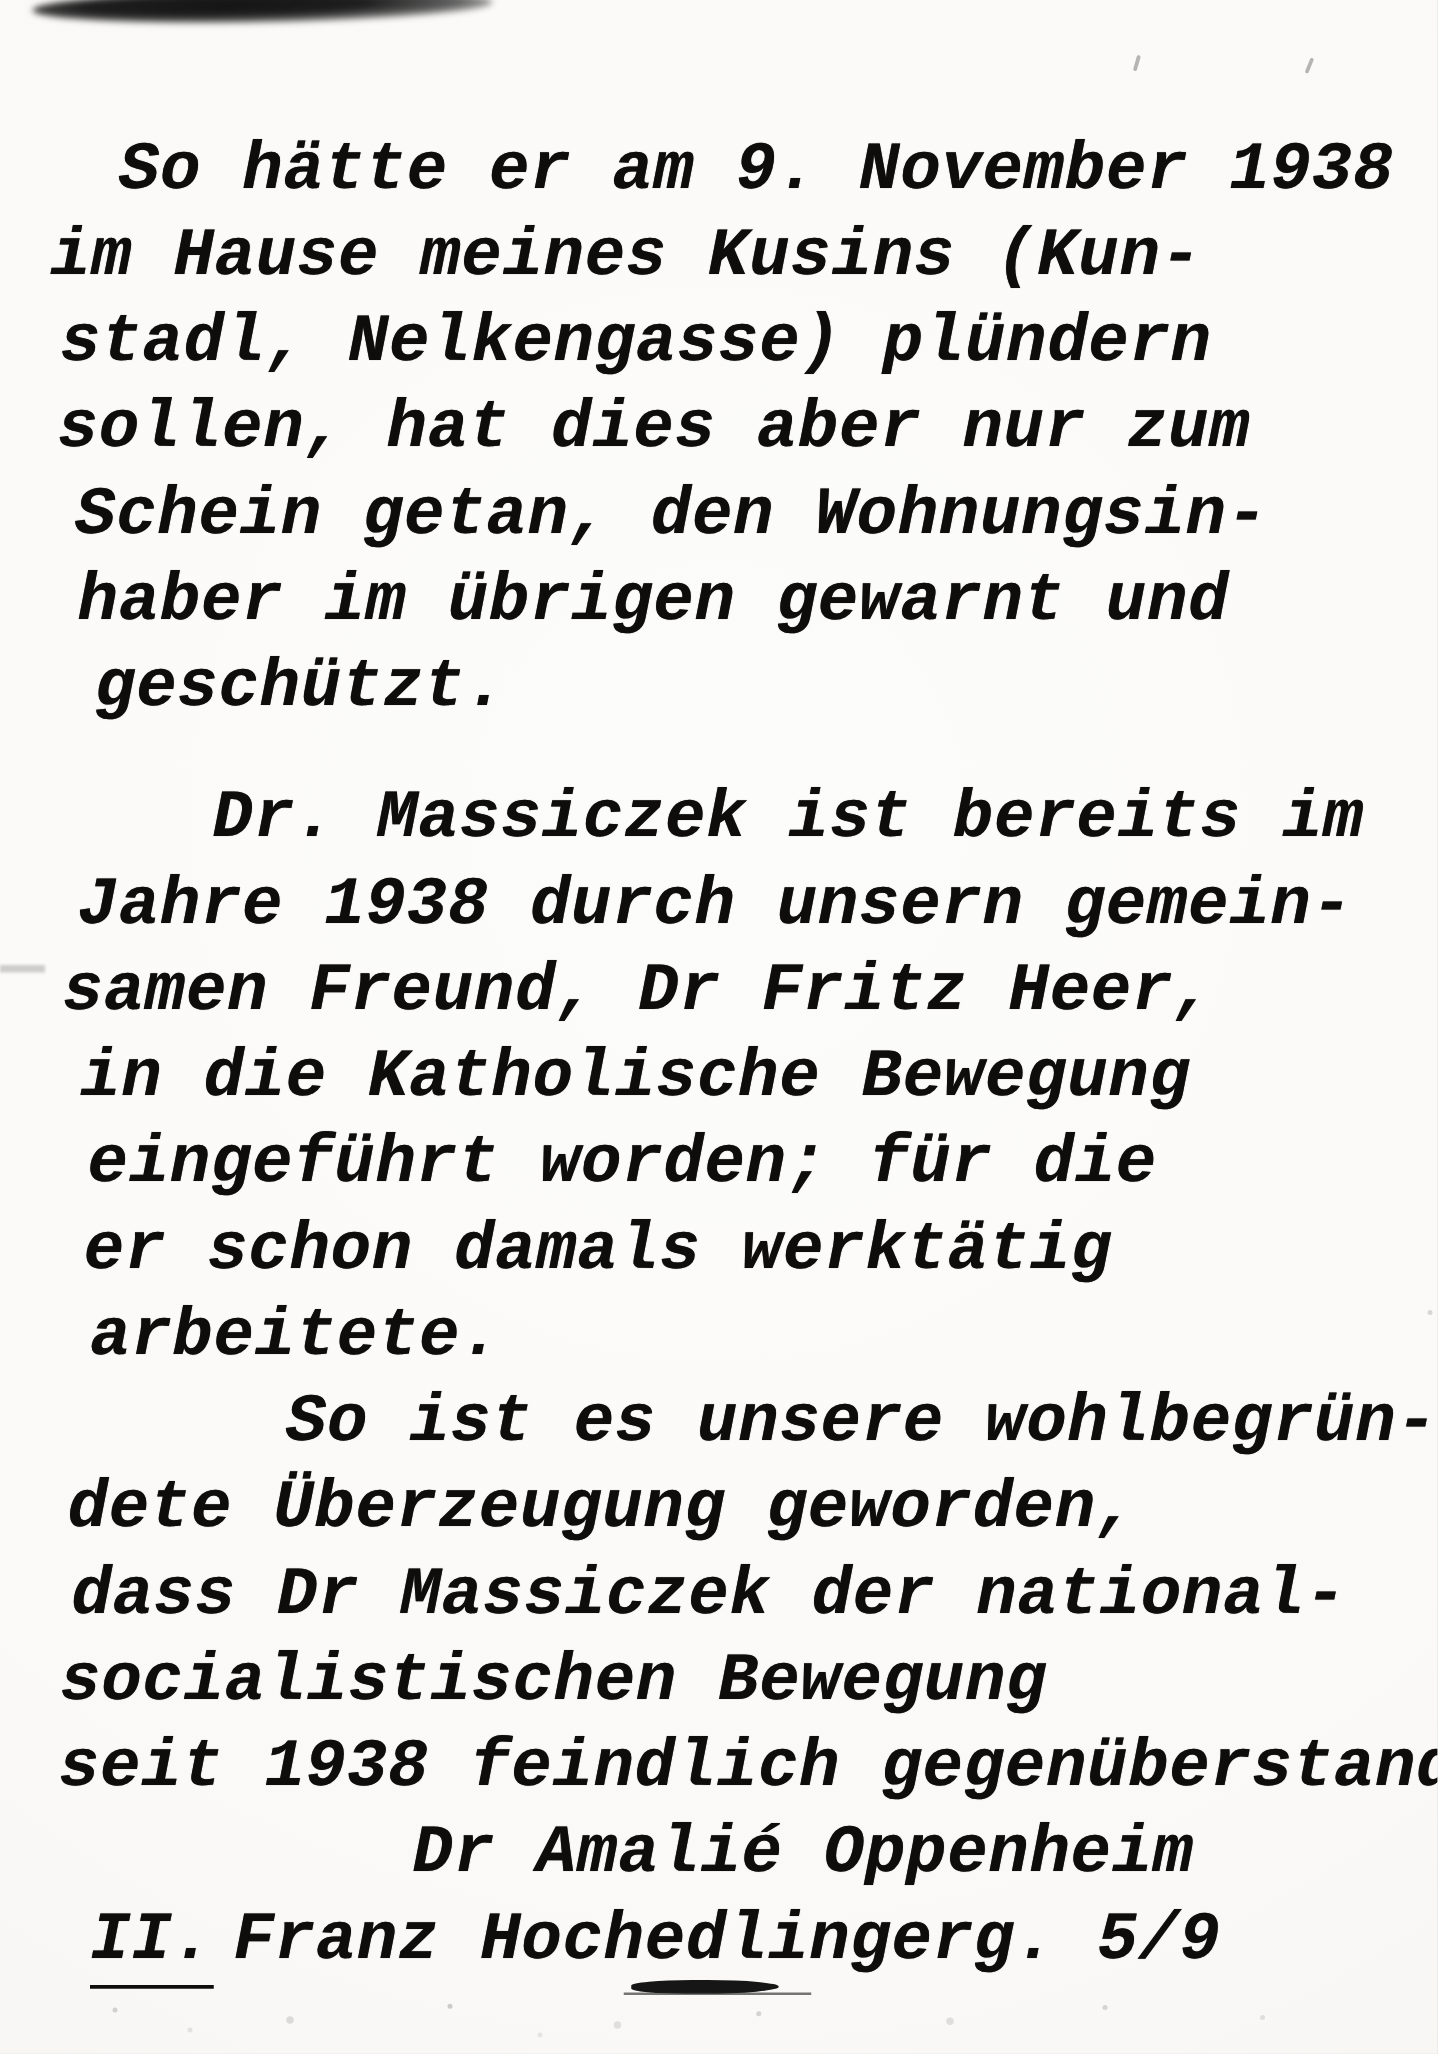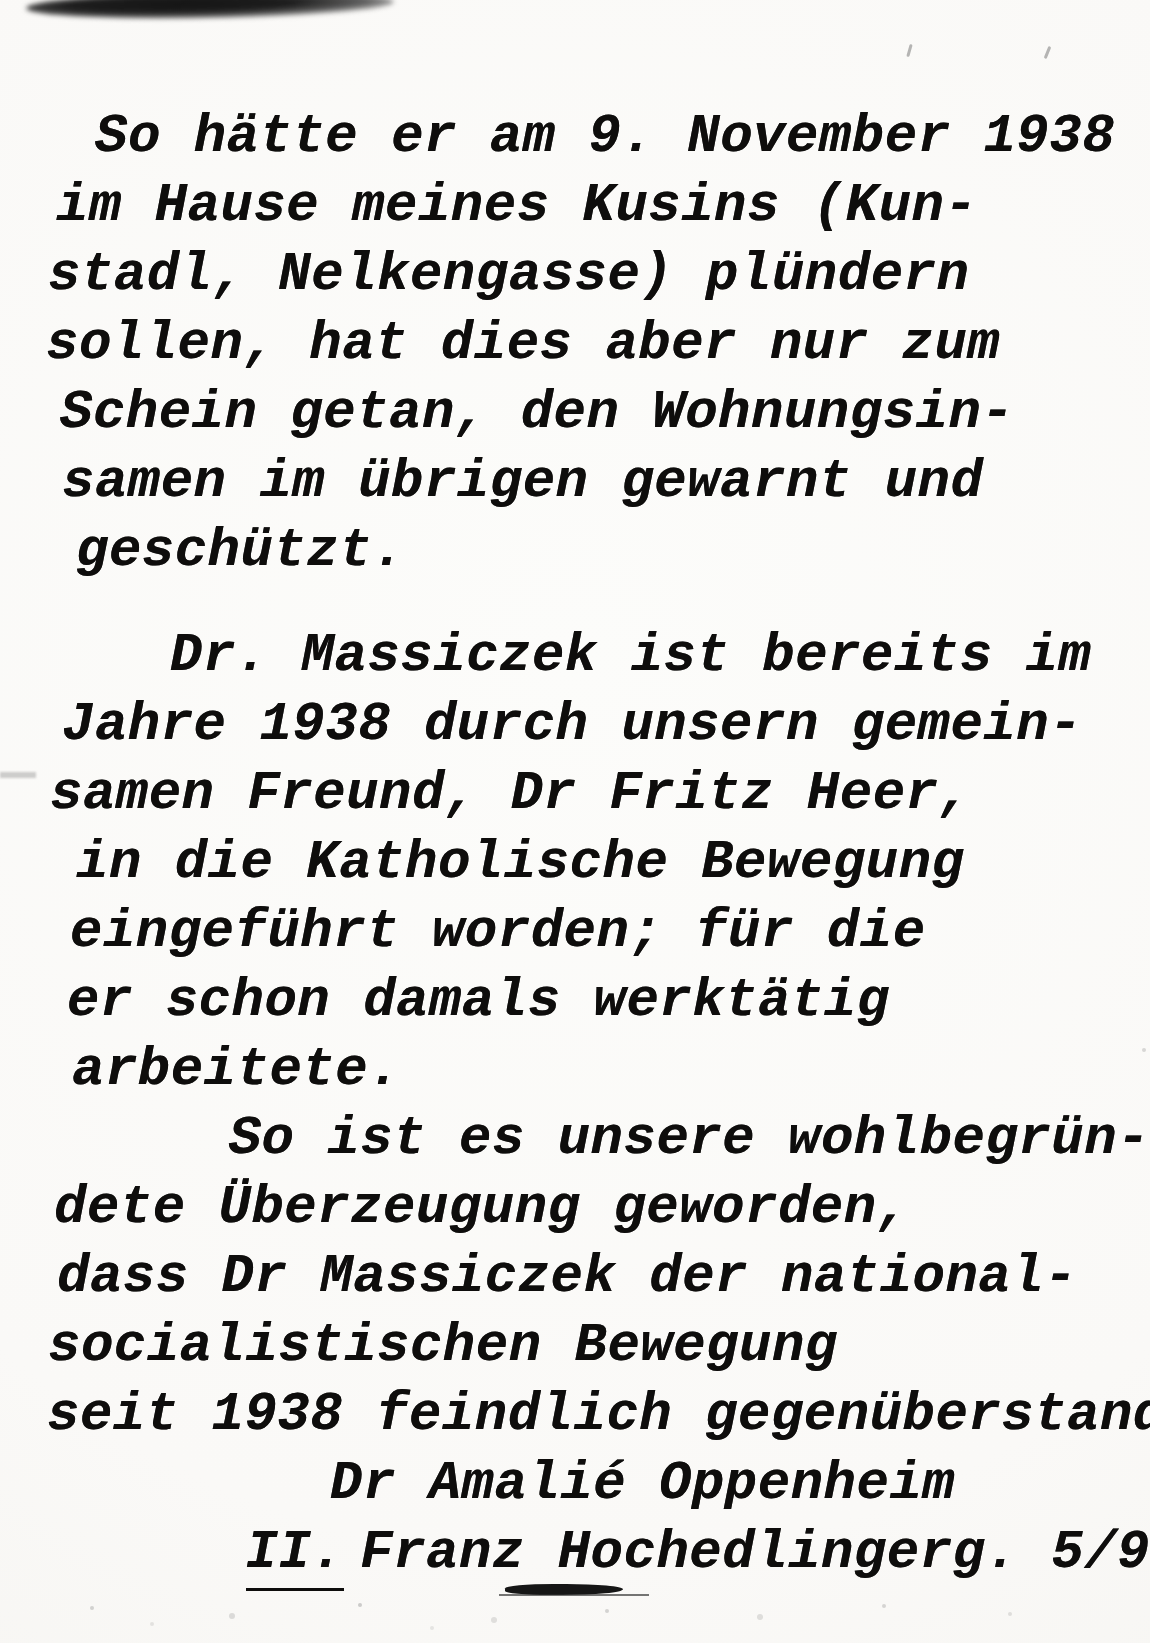--- a/index.html
+++ b/index.html
@@ -123,41 +123,41 @@
 <div class="page">
 
   <div class="smudge-top"></div>
   <div class="tick tick1"></div>
   <div class="tick tick2"></div>
   <div class="edge-mark"></div>
 
   <div class="manuscript">
     <div id="lines">
         <div class="ms-line" style="padding-left: 95px;">So hätte er am 9. November 1938</div>
-        <div class="ms-line" style="padding-left: 56px;">im Hause meines Kusins (Kun-</div>
+        <div class="ms-line" style="padding-left: 40px;">im Hause meines Kusins (Kun-</div>
         <div class="ms-line" style="padding-left: 48px;">stadl, Nelkengasse) plündern</div>
         <div class="ms-line" style="padding-left: 46px;">sollen, hat dies aber nur zum</div>
         <div class="ms-line" style="padding-left: 60px;">Schein getan, den Wohnungsin-</div>
-        <div class="ms-line" style="padding-left: 62px;">samen im übrigen gewarnt und</div>
+        <div class="ms-line" style="padding-left: 62px;">haber im übrigen gewarnt und</div>
         <div class="ms-line" style="padding-left: 76px;">geschützt.</div>
         <div class="ms-line" style="padding-left: 170px; margin-top: 36px;">Dr. Massiczek ist bereits im</div>
         <div class="ms-line" style="padding-left: 62px;">Jahre 1938 durch unsern gemein-</div>
         <div class="ms-line" style="padding-left: 50px;">samen Freund, Dr Fritz Heer,</div>
-        <div class="ms-line" style="padding-left: 64px; margin-left: 12px;">in die Katholische Bewegung</div>
+        <div class="ms-line" style="padding-left: 64px;">in die Katholische Bewegung</div>
         <div class="ms-line" style="padding-left: 70px;">eingeführt worden; für die</div>
         <div class="ms-line" style="padding-left: 67px;">er schon damals werktätig</div>
         <div class="ms-line" style="padding-left: 72px;">arbeitete.</div>
         <div class="ms-line" style="padding-left: 205px; text-align: right;">So ist es unsere wohlbegrün-</div>
         <div class="ms-line" style="padding-left: 54px;">dete Überzeugung geworden,</div>
         <div class="ms-line" style="padding-left: 57px;">dass Dr Massiczek der national-</div>
         <div class="ms-line" style="padding-left: 48px;">socialistischen Bewegung</div>
         <div class="ms-line" style="padding-left: 47px;">seit 1938 feindlich gegenüberstand.</div>
         <div class="ms-line" style="padding-left: 330px;">Dr Amalié Oppenheim</div>
       </div>
-    <div class="ms-line address-line" id="address-line" style="padding-left: 72px; text-align: right;">
+    <div class="ms-line address-line" id="address-line" style="padding-left: 72px;">
       <span class="district">II.</span><span class="street">Franz Hochedlingerg. 5/9</span>
     </div>
   </div>
 
   <div class="smudge-bottom"></div>
   <div class="speckles"></div>
 
 </div>
 
 </body></html>

